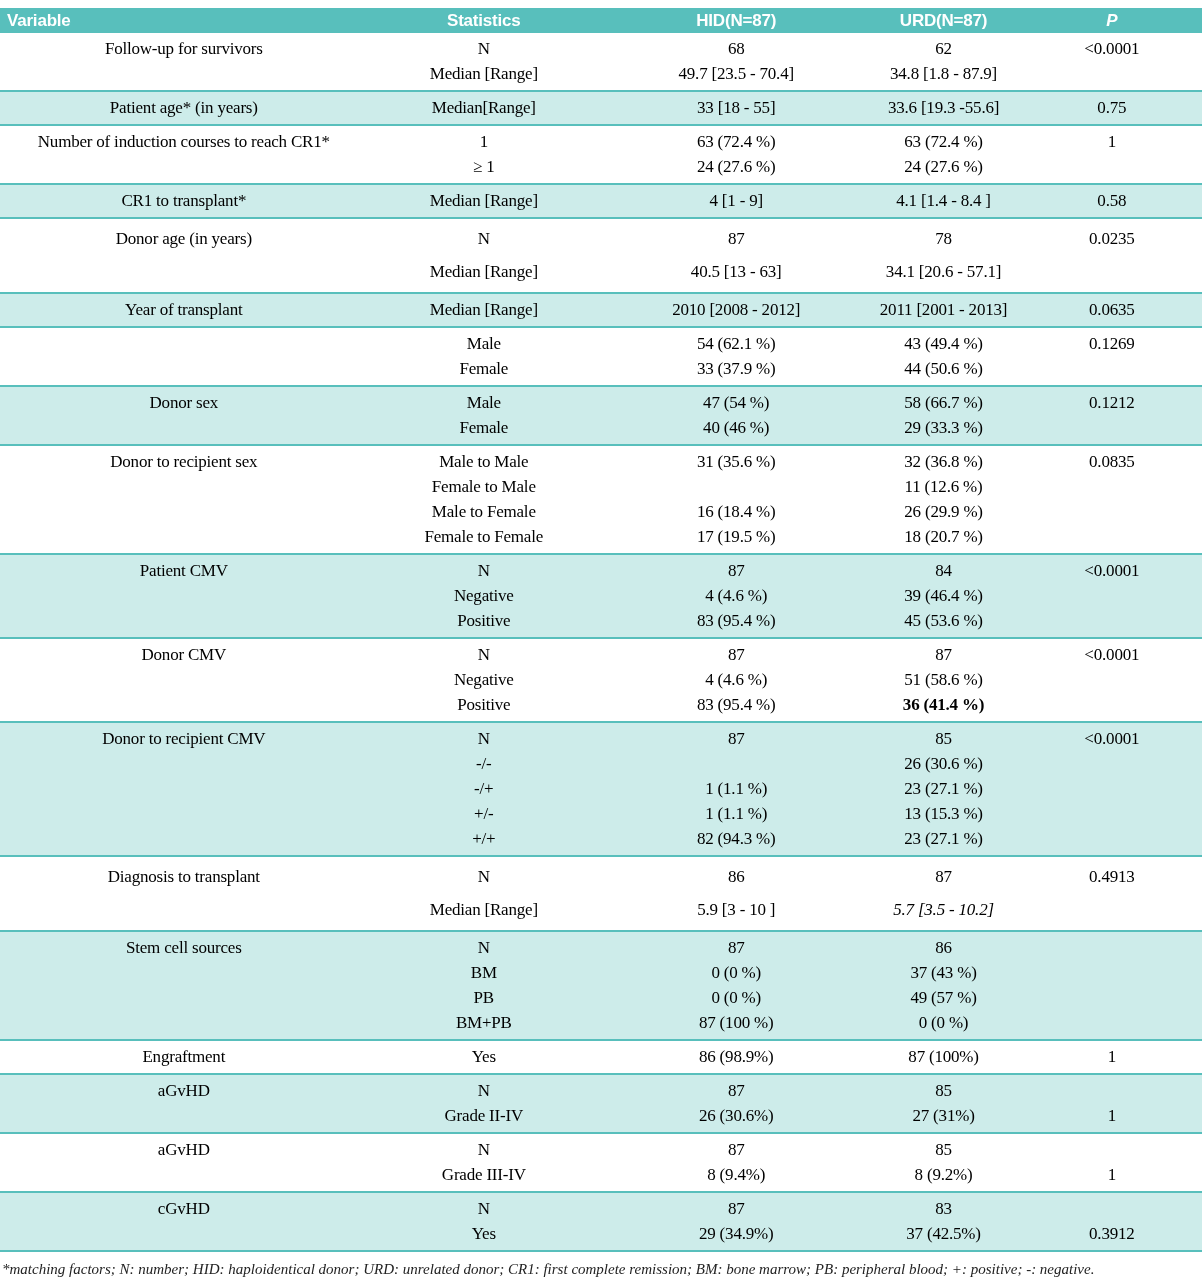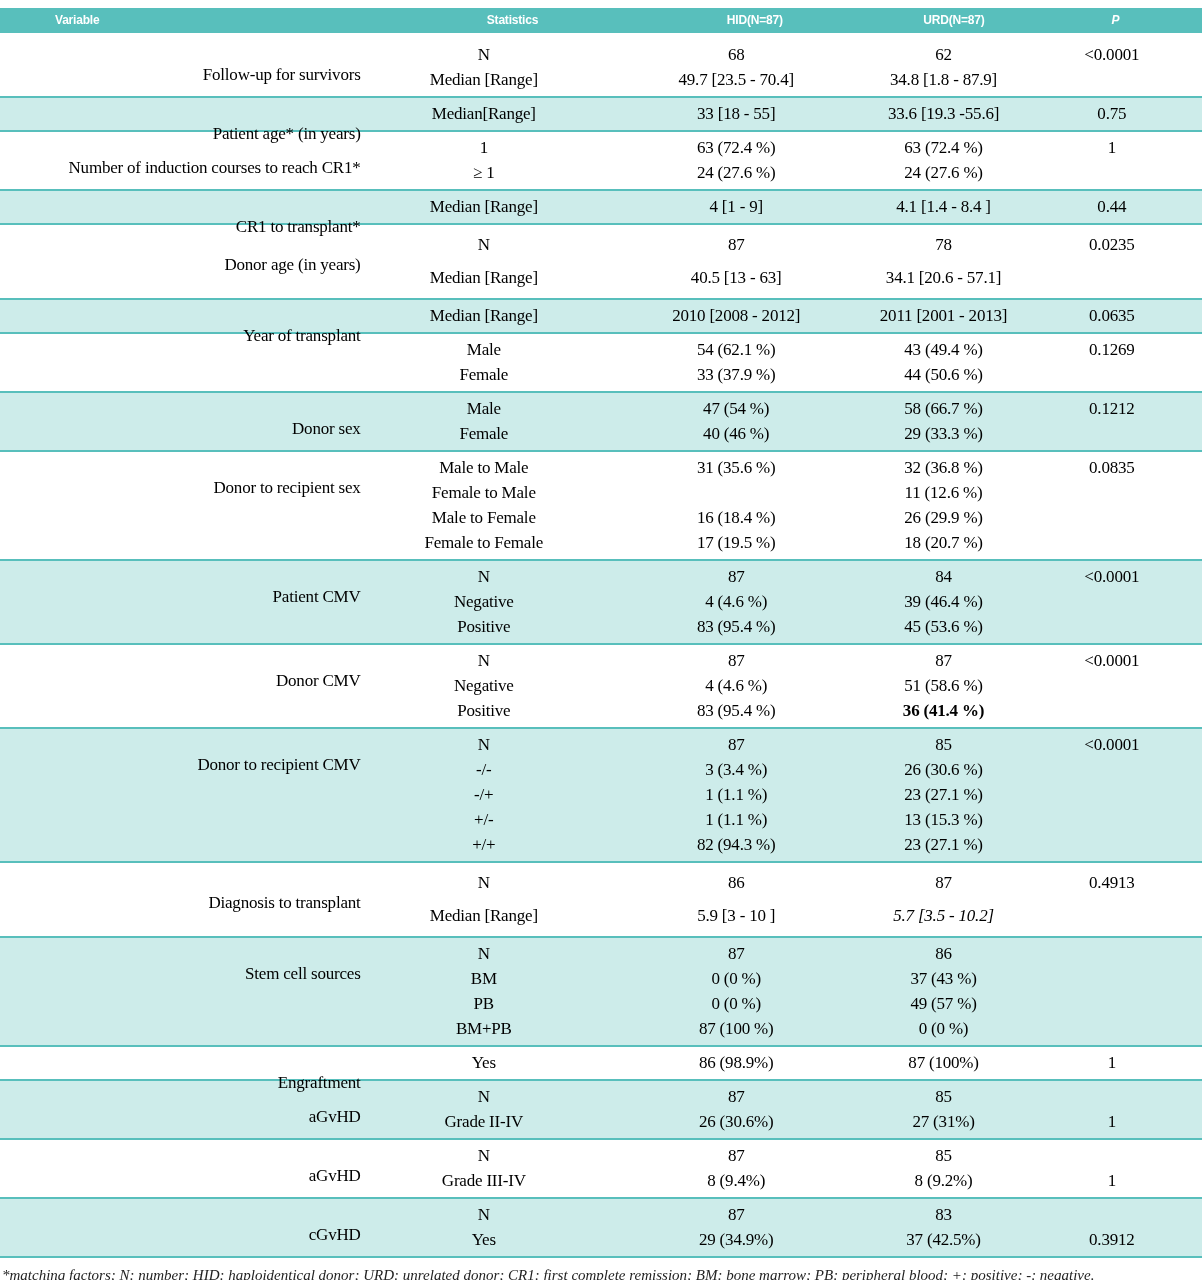--- a/index.html
+++ b/index.html
@@ -16,44 +16,43 @@
   .page{padding-top:8px;}
 
   
   .thead{
     display:grid;
     grid-template-columns:30% 20.5% 21.5% 13% 15%;
     background:var(--teal);
     color:var(--headtext);
     font-family:"Liberation Sans",sans-serif;
     font-weight:bold;
-    font-size:12px;
+    font-size:17px;
     line-height:25px;
-    margin-bottom:6px;
+    margin-bottom:0;
     letter-spacing:-0.2px;
-    padding-left:48px;
   }
   .thead .hcell{text-align:center;}
   .thead .hcell.first{text-align:left;padding-left:7px;}
   .thead .hcell.italic{font-style:italic;}
 
   
   .group{
     display:grid;
     grid-template-columns:30% 20.5% 21.5% 13% 15%;
     grid-auto-rows:25px;
     border-bottom:2px solid var(--line);
     padding:3px 0 4px;
     font-size:17px;
     line-height:25px;
     letter-spacing:-0.2px;
   }
   .group.shaded{background:var(--rowbg);}
   .group.tall{grid-auto-rows:33px;line-height:33px;}
-  .vcell{grid-column:1;grid-row:1;text-align:right;padding-left:7px;margin-top:20px;}
+  .vcell{grid-column:1;grid-row:1;text-align:center;padding-left:7px;}
   .ccell{text-align:center;white-space:pre;}
 
   
   .footnote{
     padding:7px 4px 9px 2px;
     font-style:italic;
     font-size:15px;
     line-height:21px;
     color:var(--foottext);
     border-bottom:2px solid #9ad8d5;
@@ -100,21 +99,21 @@
         <div class="ccell" style="grid-area: 2 / 2;">≥ 1</div>
         <div class="ccell" style="grid-area: 2 / 3;">24 (27.6 %)</div>
         <div class="ccell" style="grid-area: 2 / 4;">24 (27.6 %)</div>
         <div class="ccell" style="grid-area: 2 / 5;"></div>
       </div>
       <div class="group shaded">
         <div class="vcell" style="grid-area: 1 / 1;">CR1 to transplant*</div>
         <div class="ccell" style="grid-area: 1 / 2;">Median [Range]</div>
         <div class="ccell" style="grid-area: 1 / 3;">4 [1 - 9]</div>
         <div class="ccell" style="grid-area: 1 / 4;">4.1 [1.4 - 8.4 ]</div>
-        <div class="ccell" style="grid-area: 1 / 5;">0.44</div>
+        <div class="ccell" style="grid-area: 1 / 5;">0.58</div>
       </div>
       <div class="group tall">
         <div class="vcell" style="grid-area: 1 / 1;">Donor age (in years)</div>
         <div class="ccell" style="grid-area: 1 / 2;">N</div>
         <div class="ccell" style="grid-area: 1 / 3;">87</div>
         <div class="ccell" style="grid-area: 1 / 4;">78</div>
         <div class="ccell" style="grid-area: 1 / 5;">0.0235</div>
         <div class="ccell" style="grid-area: 2 / 2;">Median [Range]</div>
         <div class="ccell" style="grid-area: 2 / 3;">40.5 [13 - 63]</div>
         <div class="ccell" style="grid-area: 2 / 4;">34.1 [20.6 - 57.1]</div>
@@ -196,21 +195,20 @@
         <div class="ccell" style="grid-area: 3 / 4; font-weight: bold;">36 (41.4 %)</div>
         <div class="ccell" style="grid-area: 3 / 5;"></div>
       </div>
       <div class="group shaded">
         <div class="vcell" style="grid-area: 1 / 1;">Donor to recipient CMV</div>
         <div class="ccell" style="grid-area: 1 / 2;">N</div>
         <div class="ccell" style="grid-area: 1 / 3;">87</div>
         <div class="ccell" style="grid-area: 1 / 4;">85</div>
         <div class="ccell" style="grid-area: 1 / 5;">&lt;0.0001</div>
         <div class="ccell" style="grid-area: 2 / 2;">-/-</div>
-        <div class="ccell" style="grid-area: 2 / 3;">3 (3.4 %)</div>
         <div class="ccell" style="grid-area: 2 / 4;">26 (30.6 %)</div>
         <div class="ccell" style="grid-area: 2 / 5;"></div>
         <div class="ccell" style="grid-area: 3 / 2;">-/+</div>
         <div class="ccell" style="grid-area: 3 / 3;">1 (1.1 %)</div>
         <div class="ccell" style="grid-area: 3 / 4;">23 (27.1 %)</div>
         <div class="ccell" style="grid-area: 3 / 5;"></div>
         <div class="ccell" style="grid-area: 4 / 2;">+/-</div>
         <div class="ccell" style="grid-area: 4 / 3;">1 (1.1 %)</div>
         <div class="ccell" style="grid-area: 4 / 4;">13 (15.3 %)</div>
         <div class="ccell" style="grid-area: 4 / 5;"></div>

